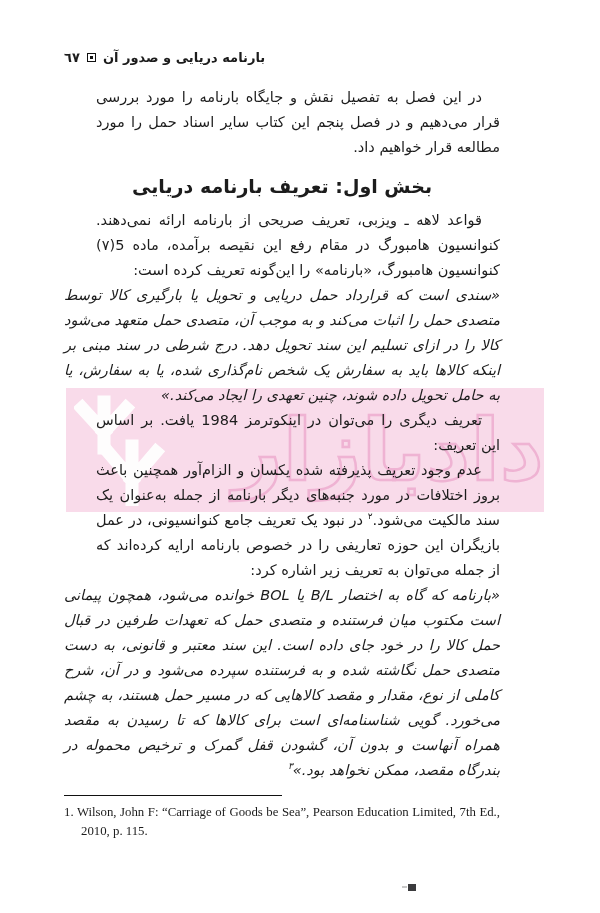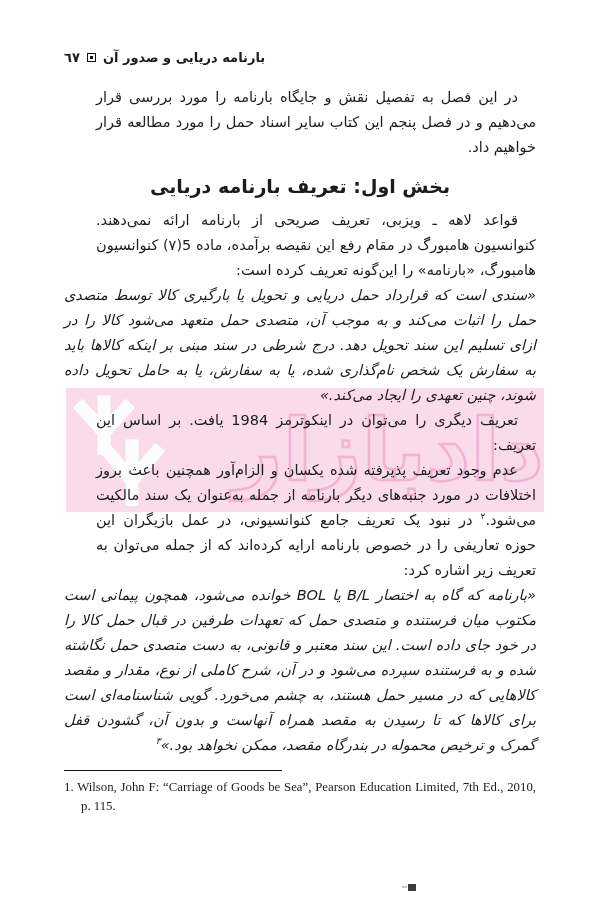--- a/index.html
+++ b/index.html
@@ -1,20 +1,20 @@
 <!DOCTYPE html>
 <html lang="fa" style="--wm-band: rgba(246,205,226,0.72); --wm-stroke: #efb3d3;"><head>
 <meta charset="utf-8">
 <style>
   html,body{margin:0;padding:0;}
   body{
     width:600px;height:913px;background:#ffffff;overflow:hidden;
     font-family:"DejaVu Sans",sans-serif;color:#1c1c1c;position:relative;
   }
-  .page{position:relative;width:600px;height:913px;padding:50px 64px 0 64px;box-sizing:border-box;}
+  .page{position:relative;width:600px;height:913px;padding:50px 100px 0 64px;box-sizing:border-box;}
 
   
   .runhead{display:flex;flex-direction:row;align-items:center;gap:7px;direction:ltr;
            font-weight:bold;font-size:13px;margin-bottom:20px;}
   .runhead .pn{letter-spacing:1px;}
   .sepbox{width:9px;height:9px;border:1.6px solid #111;display:inline-flex;align-items:center;justify-content:center;box-sizing:border-box;}
   .sepbox i{display:block;width:3px;height:3px;background:#111;}
   .runhead .ttl{direction:rtl;}
 
   

